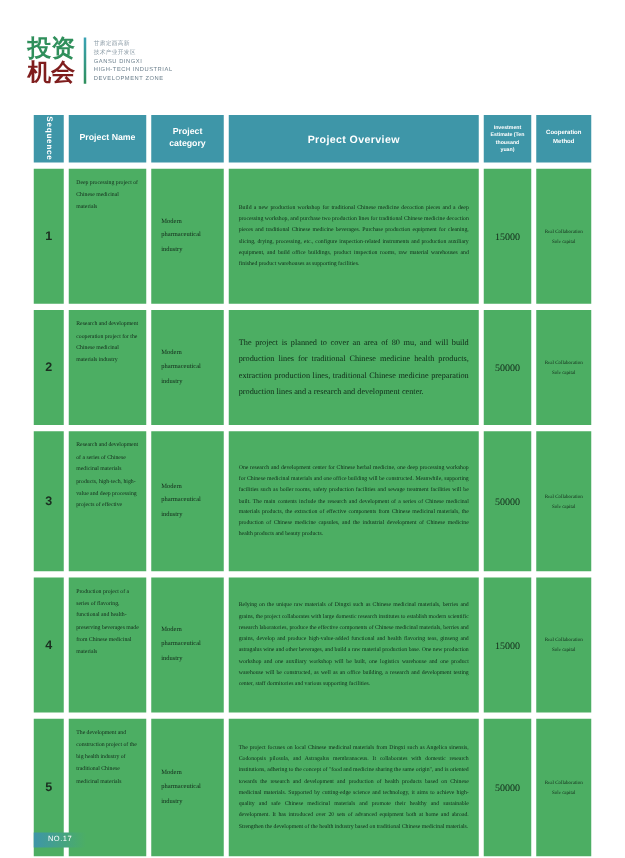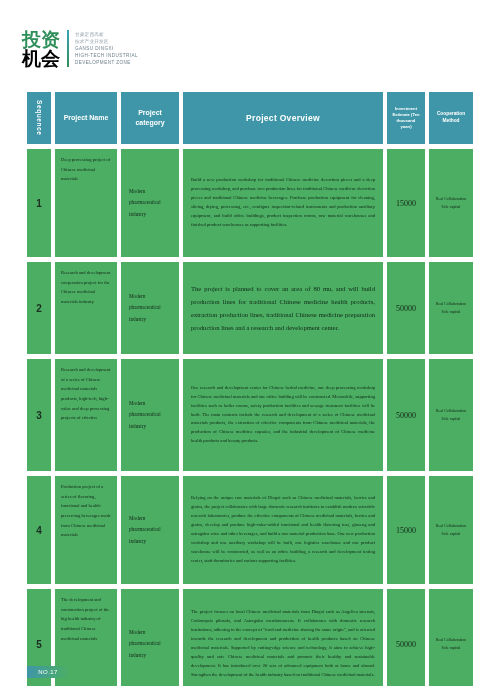--- a/index.html
+++ b/index.html
@@ -20,21 +20,21 @@
   .logo-cn{
     display:flex; flex-direction:column;
     line-height:0.98;
     font-family:"DejaVu Sans", sans-serif;
     font-weight:bold;
     font-size:19px;
     letter-spacing:0px;
     text-align:right;
   }
   .logo-cn .ln1{ color:#2f8f5b; }
-  .logo-cn .ln2{ color:#000000; }
+  .logo-cn .ln2{ color:#7f1d1d; }
   .logo-cn span{ display:block; }
   .logo-rule{
     width:2px; align-self:stretch;
     background:linear-gradient(#3aa3b5,#2f8f5b);
     margin:0 6px 0 7px;
   }
   .logo-text{
     font-family:"Liberation Sans", sans-serif;
     color:#6b7f8c;
     font-size:4.6px;
@@ -73,21 +73,21 @@
     font-weight:bold;
     text-align:center;
   }
   .c-seq   { width:24px;  flex:0 0 24px; }
   .c-name  { width:62px;  flex:0 0 62px; }
   .c-cat   { width:58px;  flex:0 0 58px; }
   .c-over  { flex:1 1 auto; }
   .c-inv   { width:38px;  flex:0 0 38px; }
   .c-coop  { width:44px;  flex:0 0 44px; }
 
-  .row.head { height:52px; }
+  .row.head { height:38px; }
   .row.head .c-seq{
     writing-mode:vertical-rl;
     font-size:6.5px;
     letter-spacing:.6px;
     padding:3px 2px;
   }
   .row.head .c-name,
   .row.head .c-cat { font-size:7px; line-height:1.5; }
   .row.head .c-over{ font-size:8.5px; letter-spacing:.3px; }
   .row.head .c-inv { font-size:4.2px; line-height:1.45; }

